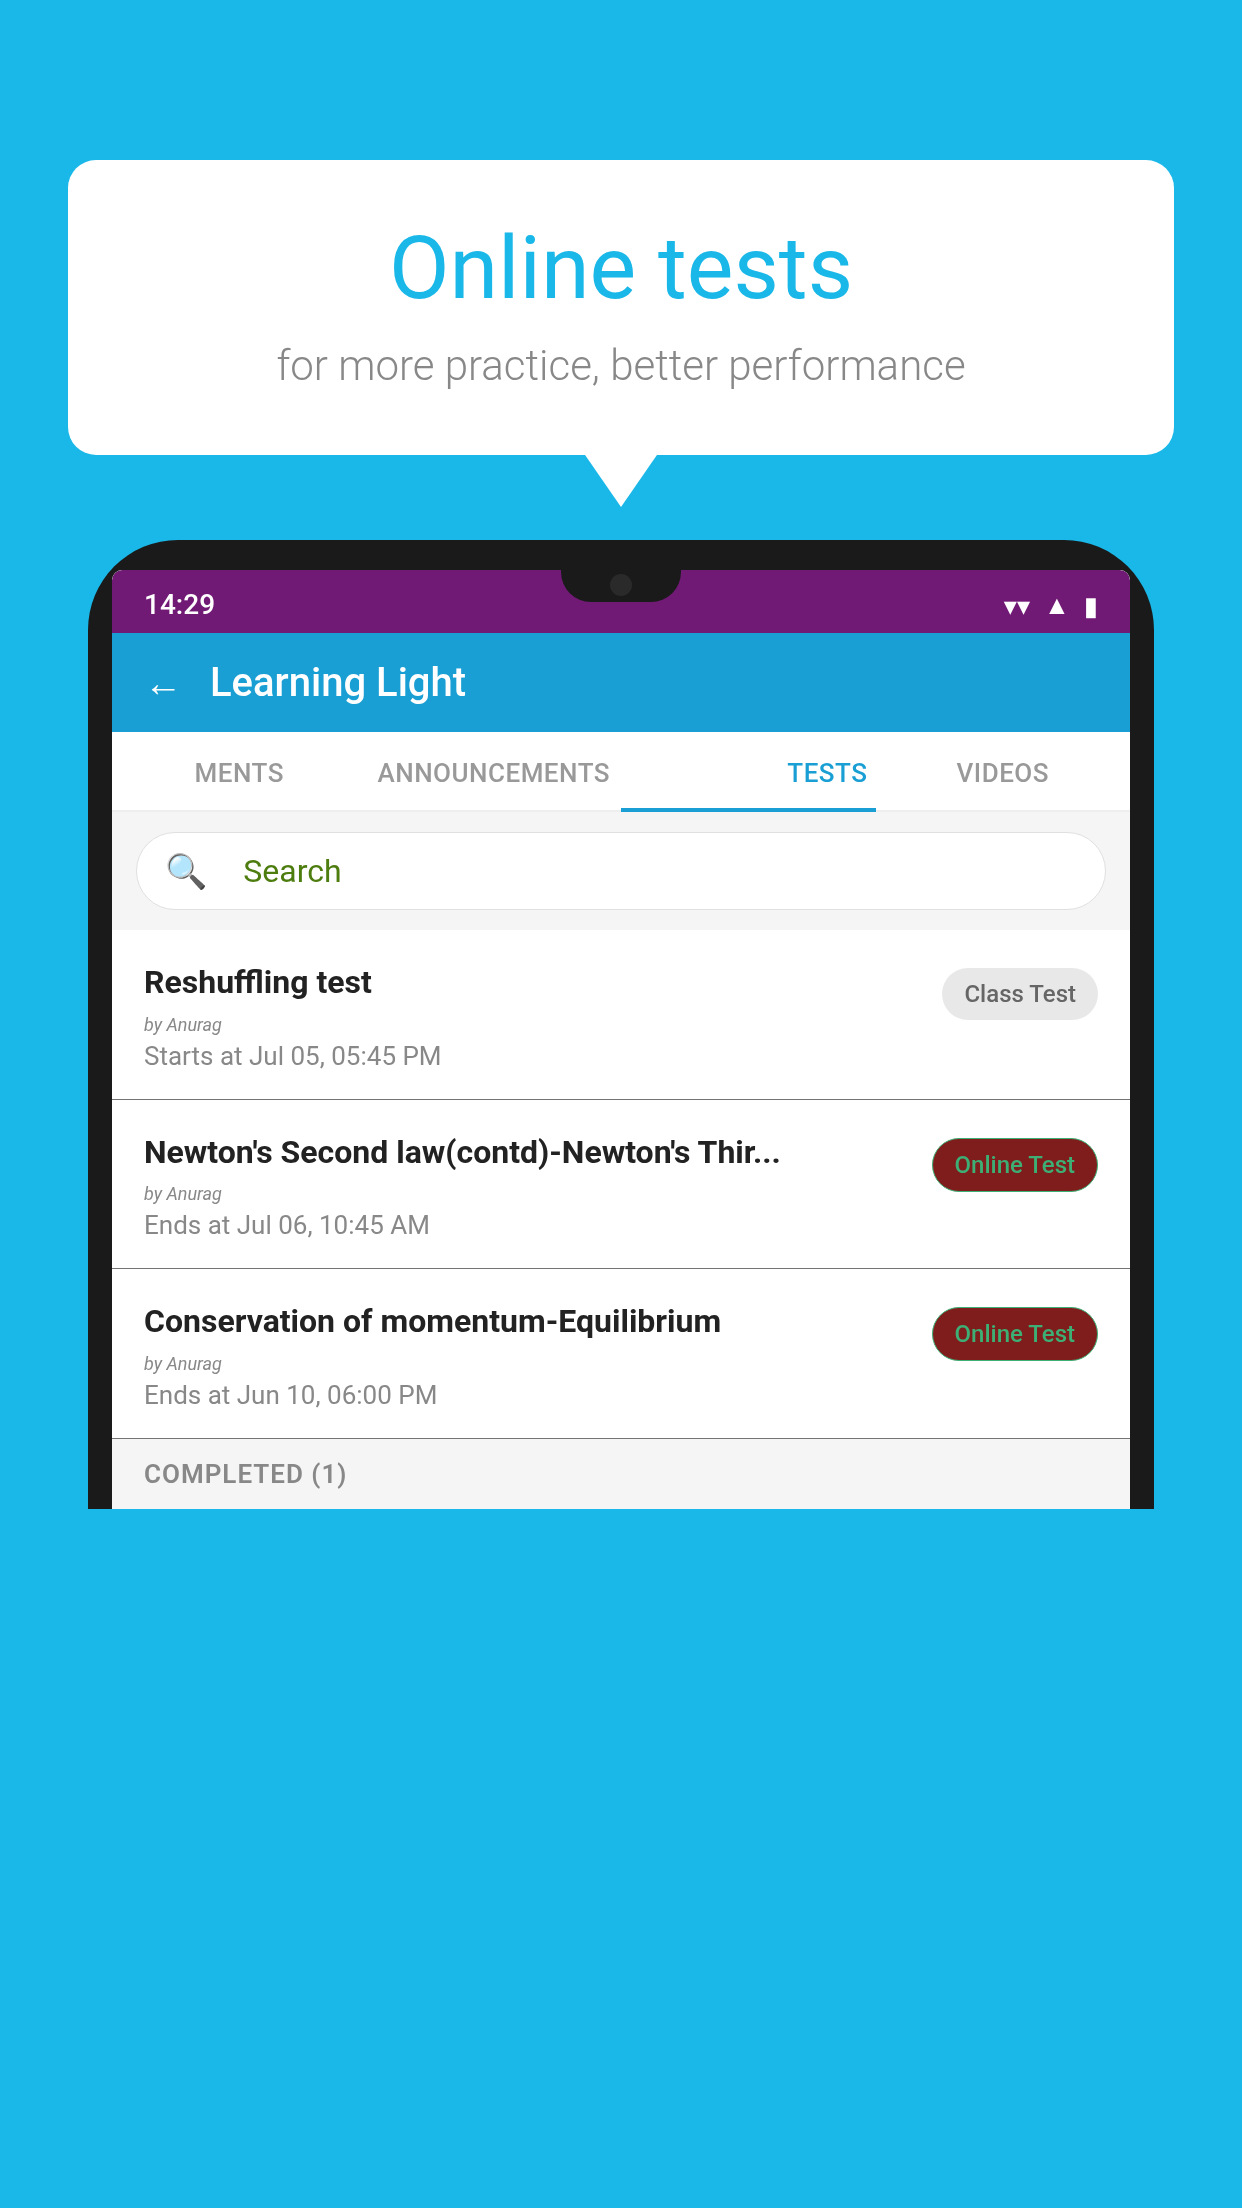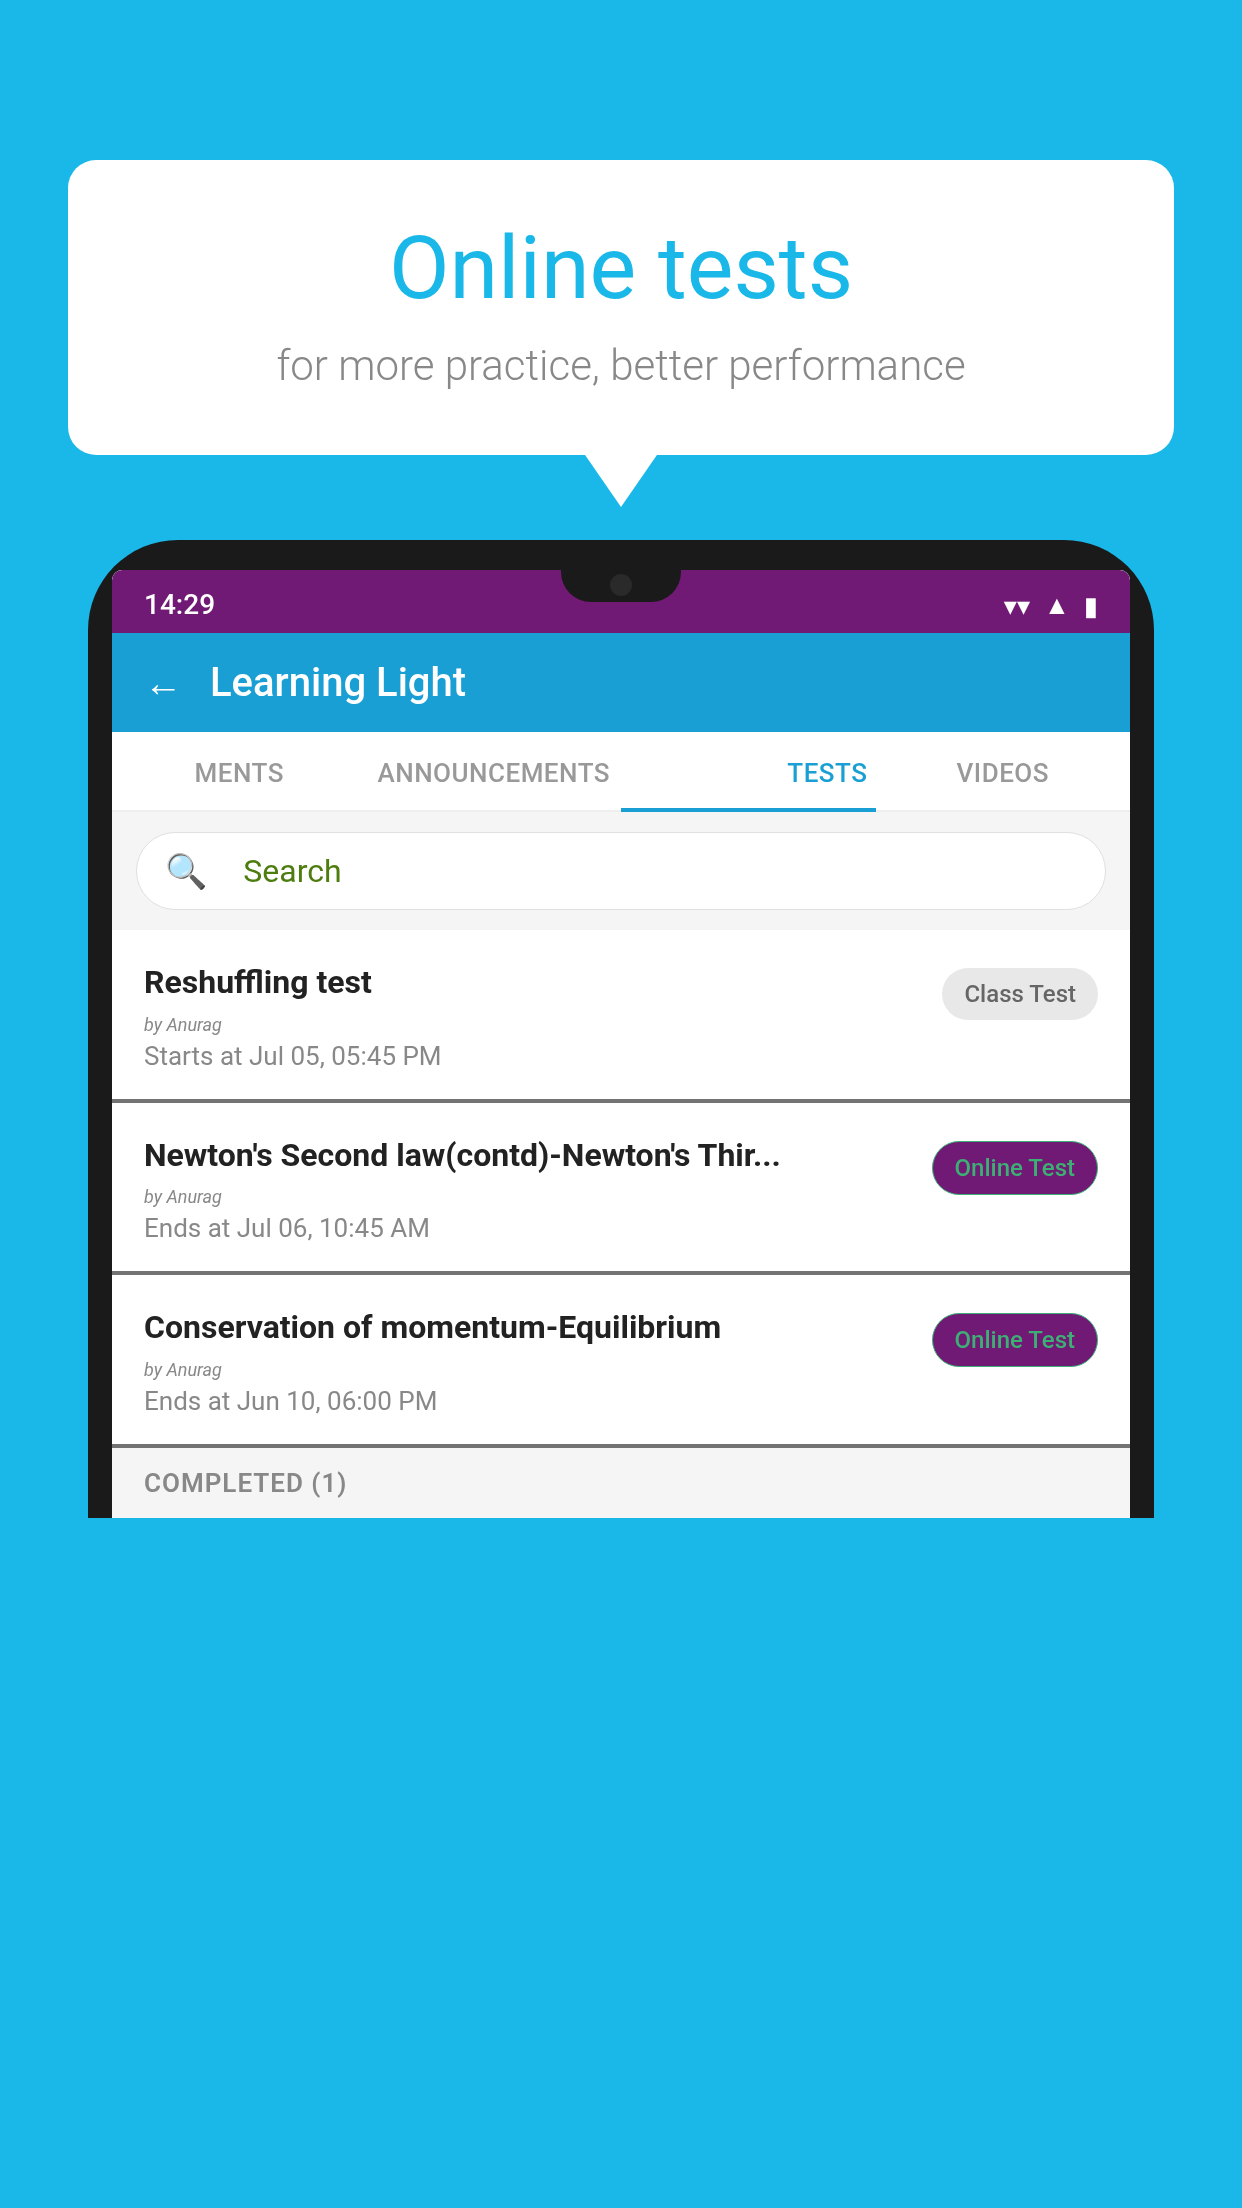--- a/index.html
+++ b/index.html
@@ -208,21 +208,21 @@
       letter-spacing: 1px;
     }
 
     
     .test-list {
       background: white;
     }
 
     .test-item {
       padding: 32px 32px 28px;
-      border-bottom: 4px solid #737373;
+      border-bottom: 1px solid #737373;
       display: flex;
       justify-content: space-between;
       align-items: flex-start;
       gap: 28px;
     }
 
     .test-info {
       flex: 1;
       padding-right: 24px;
     }
@@ -255,21 +255,21 @@
       white-space: nowrap;
       margin-top: 6px;
     }
 
     .badge-class {
       background: #e8e8e8;
       color: #666;
     }
 
     .badge-online {
-      background: #701a75;
+      background: #7f1d1d;
       color: #3daf74;
       border: 1.5px solid #3daf74;
     }
 
     
     .completed-section {
       background: #f5f5f5;
       padding: 20px 32px;
       font-size: 26px;
       color: #888;

